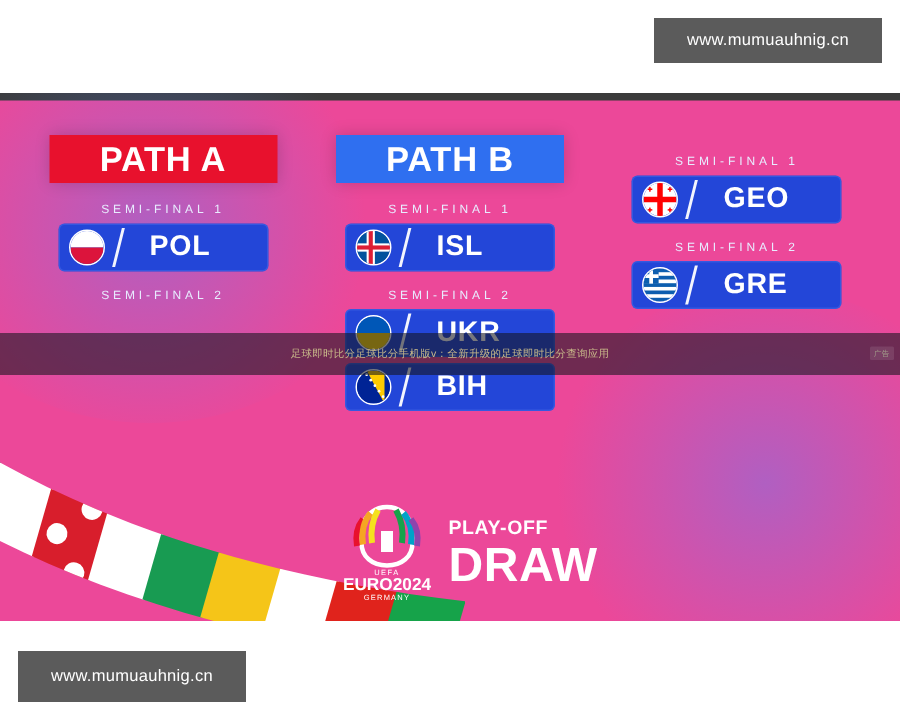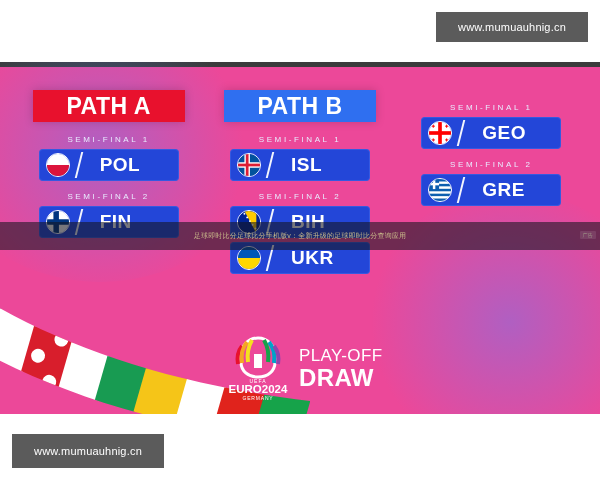--- a/index.html
+++ b/index.html
@@ -154,27 +154,27 @@
     display: flex;
     align-items: center;
     gap: 11px;
   }
   #euro-logo { width: 60px; height: 68px; position: relative; }
   #playoff-text {
     color: #ffffff;
     line-height: 1.0;
   }
   #playoff-line1 {
-    font-size: 17px;
-    font-weight: normal;
+    font-size: 13px;
+    font-weight: bold;
     letter-spacing: 0.4px;
     display: block;
   }
   #playoff-line2 {
-    font-size: 24px;
+    font-size: 32px;
     font-weight: bold;
     letter-spacing: 0.4px;
     display: block;
     margin-top: 2px;
   }
 
   
   #flag-arc {
     position: absolute;
     left: -20px;
@@ -243,31 +243,20 @@
             </svg>
         </span>
         <span class="slash"></span>
         <span class="team-code">POL</span>
       </div>
 
 
       <div class="sf-label second">SEMI-FINAL 2</div>
 
 
-      <div class="team-row">
-        <span class="flag">
-          <svg viewBox="0 0 24 24">
-              <rect width="24" height="24" fill="#ffffff"></rect>
-              <rect y="9" width="24" height="6" fill="#003580"></rect>
-              <rect x="7" width="6" height="24" fill="#003580"></rect>
-            </svg>
-        </span>
-        <span class="slash"></span>
-        <span class="team-code">FIN</span>
-      </div>
     </div>
 
     <div class="path-col">
       <div class="path-banner" style="background:#2f6ff0">
         <span>PATH B</span>
       </div>
       <div class="sf-label">SEMI-FINAL 1</div>
 
 
       <div class="team-row">
@@ -278,48 +267,48 @@
               <rect x="7" width="6" height="24" fill="#ffffff"></rect>
               <rect y="10.5" width="24" height="3" fill="#dc1e35"></rect>
               <rect x="8.5" width="3" height="24" fill="#dc1e35"></rect>
             </svg>
         </span>
         <span class="slash"></span>
         <span class="team-code">ISL</span>
       </div>
 
       <div class="sf-label second">SEMI-FINAL 2</div>
+
+      <div class="team-row">
+        <span class="flag">
+          <svg viewBox="0 0 24 24">
+              <rect width="24" height="12" fill="#0057b7"></rect>
+              <rect y="12" width="24" height="12" fill="#ffd700"></rect>
+            </svg>
+        </span>
+        <span class="slash"></span>
+        <span class="team-code">UKR</span>
+      </div>
 
       <div class="team-row">
         <span class="flag">
           <svg viewBox="0 0 24 24">
               <rect width="24" height="24" fill="#002395"></rect>
               <path d="M7 0h13v24z" fill="#fecb00"></path>
               <g fill="#ffffff">
                 <circle cx="7" cy="3" r="1"></circle>
                 <circle cx="10" cy="7" r="1"></circle>
                 <circle cx="13" cy="11" r="1"></circle>
                 <circle cx="16" cy="15" r="1"></circle>
                 <circle cx="19" cy="19" r="1"></circle>
               </g>
             </svg>
         </span>
         <span class="slash"></span>
         <span class="team-code">BIH</span>
-      </div>
-
-      <div class="team-row">
-        <span class="flag">
-          <svg viewBox="0 0 24 24">
-              <rect width="24" height="12" fill="#0057b7"></rect>
-              <rect y="12" width="24" height="12" fill="#ffd700"></rect>
-            </svg>
-        </span>
-        <span class="slash"></span>
-        <span class="team-code">UKR</span>
       </div>
     </div>
 
     <div class="path-col">
       <div class="sf-label">SEMI-FINAL 1</div>
 
       <div class="team-row">
         <span class="flag">
           <svg viewBox="0 0 24 24">
               <rect width="24" height="24" fill="#ffffff"></rect>

